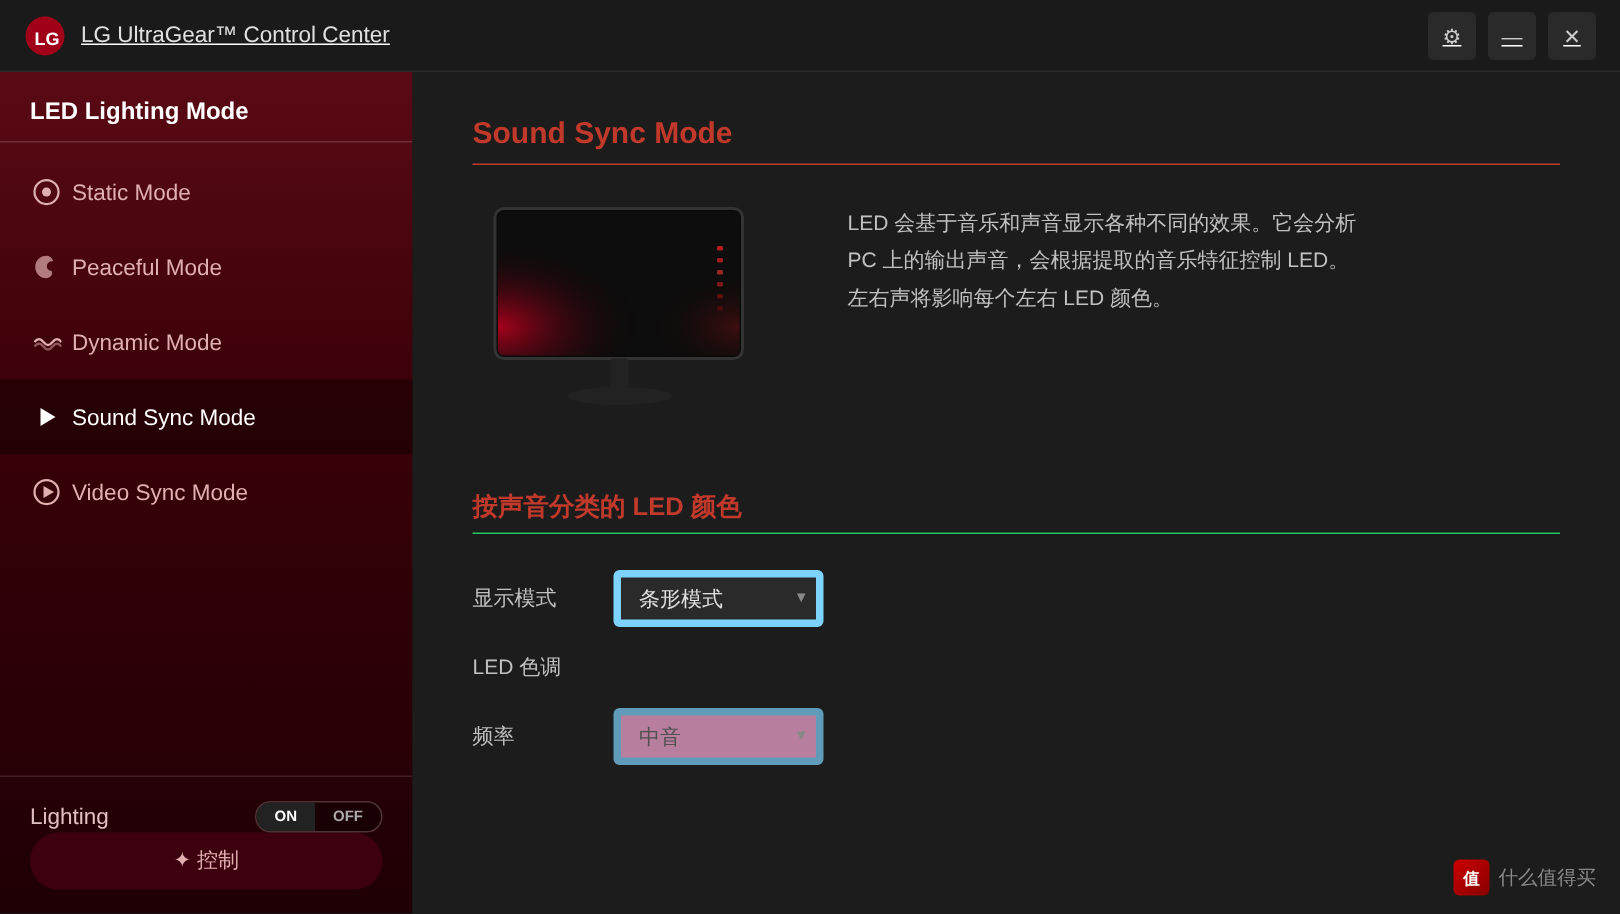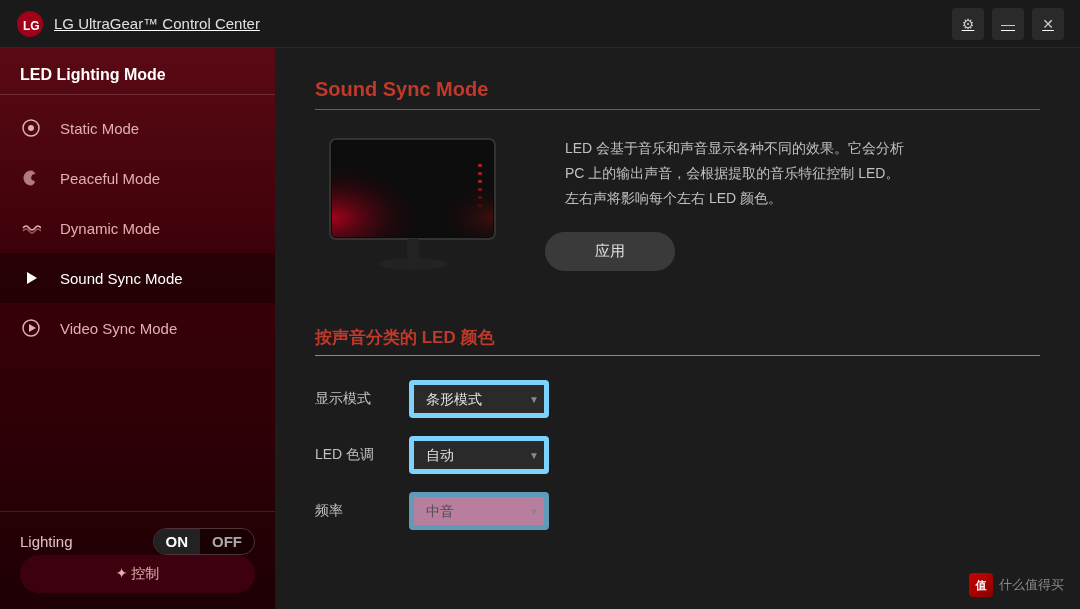--- a/index.html
+++ b/index.html
@@ -72,21 +72,21 @@
       border-bottom: 1px solid rgba(255,255,255,0.15);
       margin-bottom: 8px;
     }
     .sidebar-item {
       display: flex;
       align-items: center;
       padding: 14px 20px;
       cursor: pointer;
       color: #e0b0b0;
       font-size: 15px;
-      gap: 18px;
+      gap: 6px;
       border-radius: 0;
       position: relative;
     }
     .sidebar-item.active {
       background: rgba(0,0,0,0.35);
       color: #fff;
     }
     .sidebar-item .item-icon {
       width: 22px;
       height: 22px;
@@ -108,21 +108,21 @@
     }
     .lighting-label { font-size: 15px; color: #e0c0c0; }
     .toggle-group {
       display: flex;
       border-radius: 20px;
       overflow: hidden;
       border: 1px solid rgba(255,255,255,0.2);
     }
     .toggle-btn {
       padding: 4px 12px;
-      font-size: 15px;
+      font-size: 10px;
       cursor: pointer;
       border: none;
       font-weight: bold;
       color: #aaa;
       background: rgba(0,0,0,0.3);
     }
     .toggle-btn.on-active {
       background: #222;
       color: #fff;
     }
@@ -383,47 +383,38 @@
           <rect x="158" y="54" width="4" height="3" rx="1" fill="#cc2020" opacity="0.6"></rect>
           <rect x="158" y="62" width="4" height="3" rx="1" fill="#aa1010" opacity="0.5"></rect>
           <rect x="158" y="70" width="4" height="3" rx="1" fill="#881010" opacity="0.4"></rect>
         </svg>
       </div>
 
       <div style="flex:1;">
         <p class="description-text" style="white-space: pre-line;">LED 会基于音乐和声音显示各种不同的效果。它会分析
 PC 上的输出声音，会根据提取的音乐特征控制 LED。
 左右声将影响每个左右 LED 颜色。</p>
-        <div class="apply-row">
-          <button class="apply-btn">应用</button>
-        </div>
       </div>
     </div>
 
     <div class="section-title-2">按声音分类的 LED 颜色</div>
 
     <div class="form-row">
       <span class="form-label">显示模式</span>
       <div class="select-wrapper">
         <select class="form-select">
           <option>条形模式</option>
           <option>波形模式</option>
           <option>脉冲模式</option>
         </select>
       </div>
     </div>
 
     <div class="form-row">
       <span class="form-label">LED 色调</span>
-      <div class="select-wrapper">
-        <select class="form-select">
-          <option>自动</option>
-          <option>手动</option>
-        </select>
-      </div>
     </div>
 
     <div class="form-row">
       <span class="form-label">频率</span>
       <div class="select-wrapper">
         <select class="form-select" disabled="">
           <option>中音</option>
           <option>低音</option>
           <option>高音</option>
         </select>

